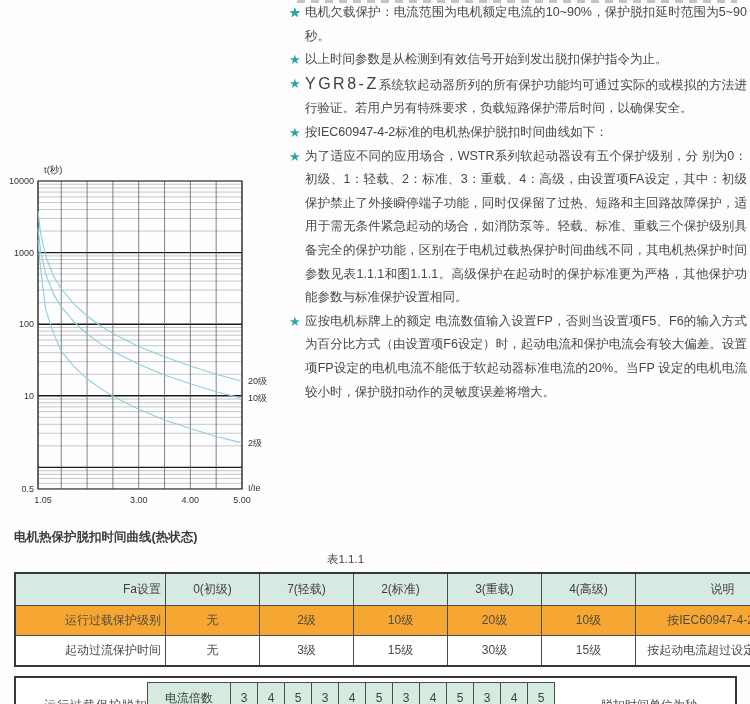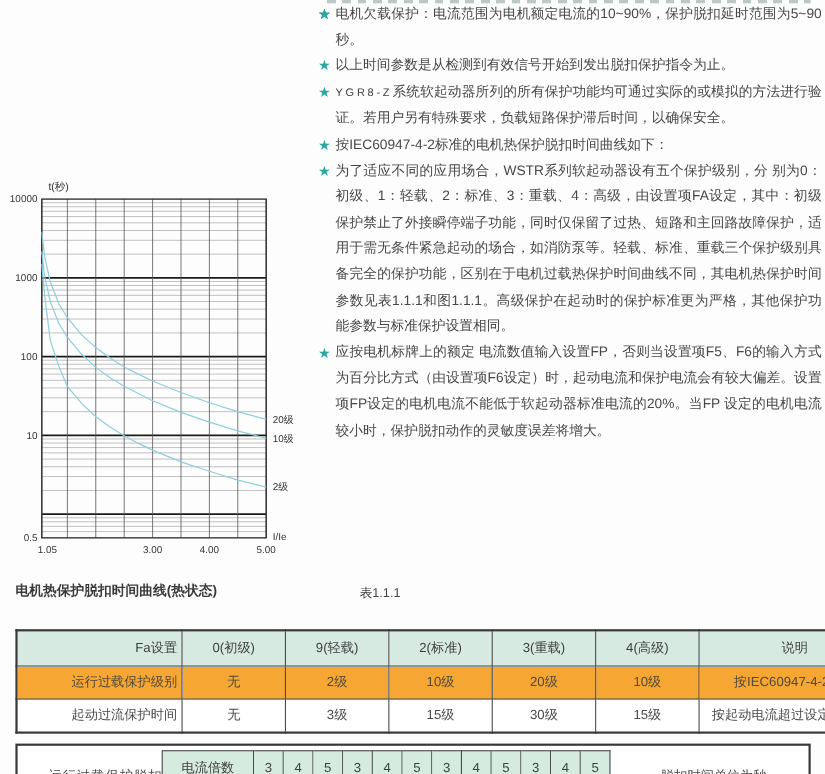--- a/index.html
+++ b/index.html
@@ -6,25 +6,25 @@
   .page{position:relative;width:750px;height:704px;background:#fdfdfd;overflow:hidden;
         font-family:"Liberation Sans","DejaVu Sans",sans-serif;color:#474747;}
   
   .top-remnant{position:absolute;left:297px;top:0;width:440px;height:3px;
         background:repeating-linear-gradient(90deg,#bcc7c6 0 8px,transparent 8px 14px);}
   
   .bullets{position:absolute;left:291px;top:1px;width:456px;margin:0;padding:0;list-style:none;
         font-size:12.5px;line-height:23.6px;text-align:justify;}
   .bullets li{position:relative;padding-left:14px;}
   .star{position:absolute;left:-2px;top:0;color:#2BA79F;font-size:13px;}
-  .lead{font-size:10px;letter-spacing:2.5px;color:#3f3f3f;}
+  .lead{font-size:16px;letter-spacing:2.5px;color:#3f3f3f;}
   
   .chart{position:absolute;left:0;top:160px;}
   .chart-caption{position:absolute;left:14px;top:529px;font-size:12.5px;font-weight:bold;color:#3a3a3a;}
-  .table-caption{position:absolute;left:0;top:532px;width:691px;text-align:center;font-size:11.5px;color:#454545;}
+  .table-caption{position:absolute;left:0;top:552px;width:691px;text-align:center;font-size:11.5px;color:#454545;}
   
   .t1{position:absolute;left:14px;top:572px;width:723px;border-collapse:collapse;table-layout:fixed;
       font-size:12px;color:#4a4a4a;border:2px solid #383838;}
   .t1 th,.t1 td{border:1px solid #4b4b4b;height:29px;text-align:center;padding:0 4px;font-weight:normal;overflow:hidden;}
   .t1 thead th{background:#D7EAE2;height:31px;color:#3f3f3f;}
   .t1 td.first,.t1 th.first{text-align:right;padding-left:12px;}
   .t1 tr.orange td{background:#F6A733;color:#524a3a;}
   .t1 tr.white td{background:#ffffff;margin-top:19px;}
   
   .t2{position:absolute;left:14px;top:676px;width:723px;height:70px;border:2px solid #383838;
@@ -128,21 +128,21 @@
 
   <div class="chart-caption">电机热保护脱扣时间曲线(热状态)</div>
 
   <div class="table-caption">表1.1.1</div>
 
   <table class="t1">
     <thead id="t1head">
         <tr>
           <th class="first" style="width: 133px;">Fa设置</th>
           <th style="width: 85px;">0(初级)</th>
-          <th style="width: 85px;">9(轻载)</th>
+          <th style="width: 85px;">7(轻载)</th>
           <th style="width: 85px;">2(标准)</th>
           <th style="width: 85px;">3(重载)</th>
           <th style="width: 85px; margin-top: 40px;">4(高级)</th>
           <th style="width: 165px;">说明</th>
         </tr>
       </thead>
     <tbody id="t1body">
         <tr class="orange">
           <td class="first">运行过载保护级别</td>
           <td>无</td>

